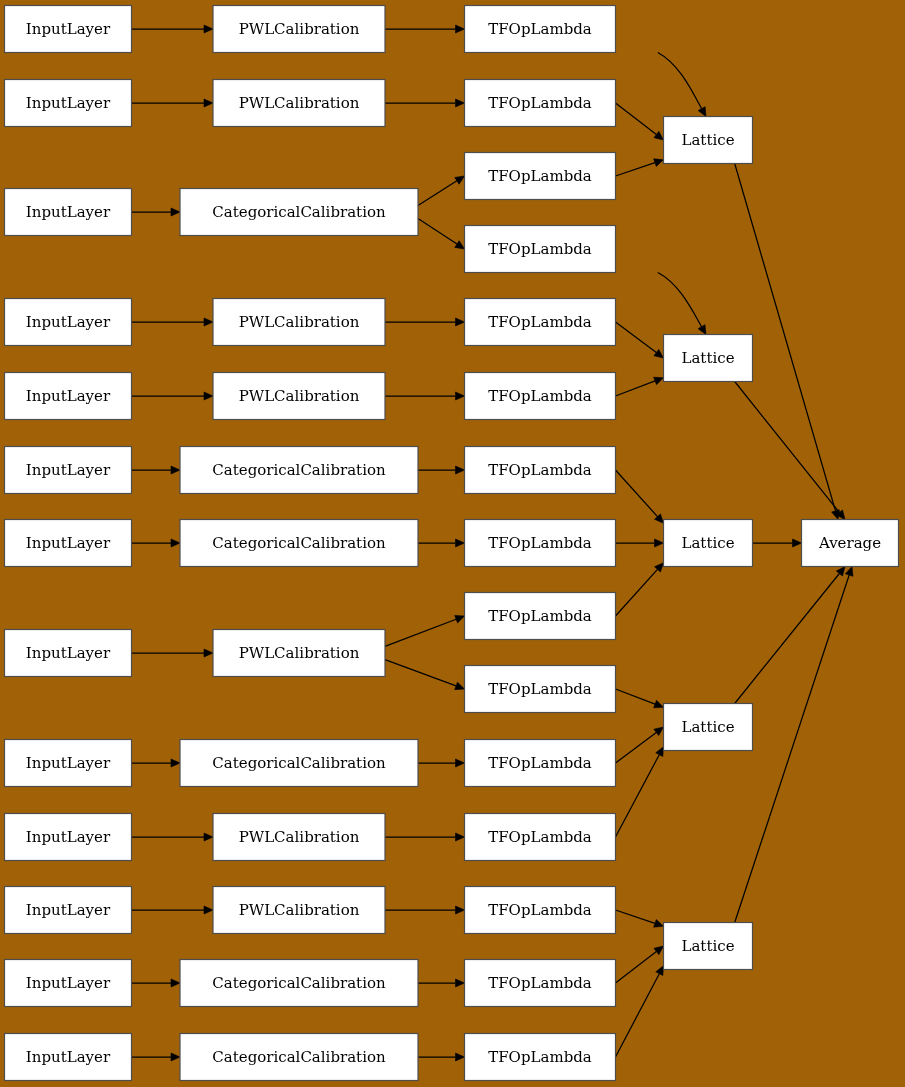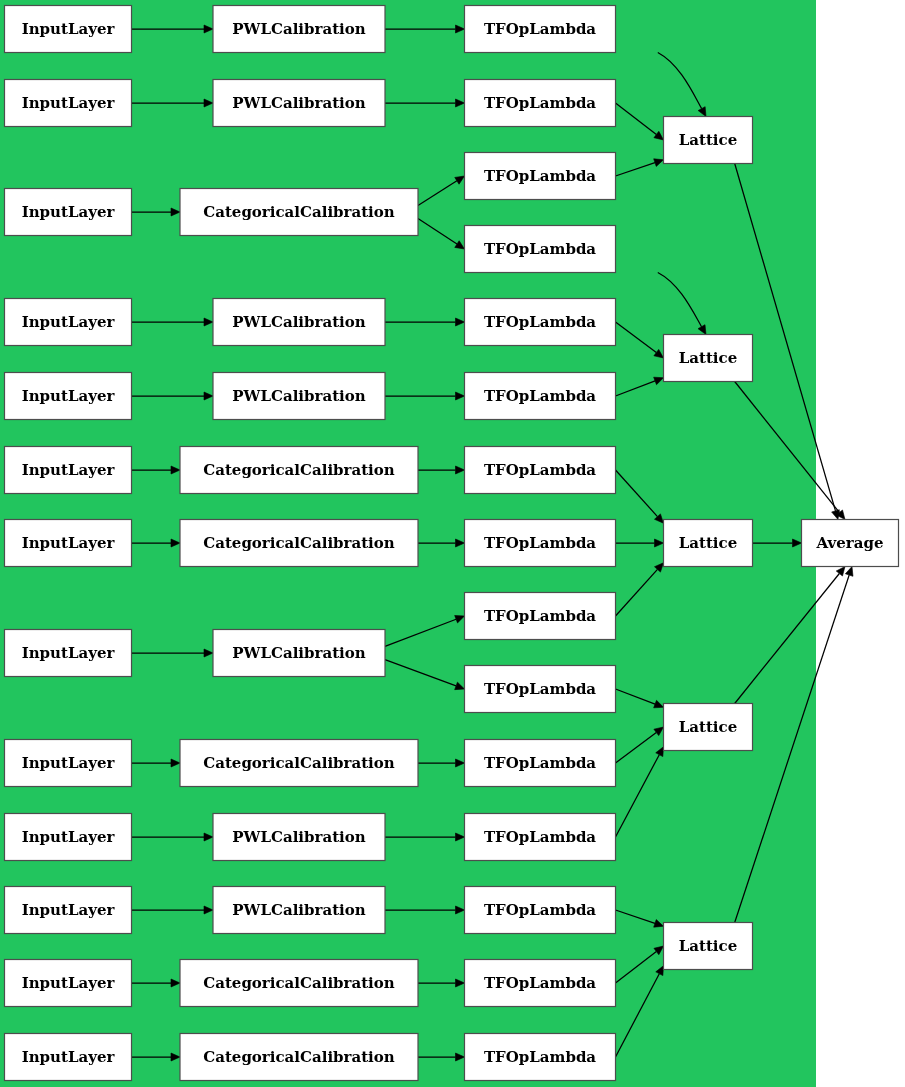--- a/index.html
+++ b/index.html
@@ -2,25 +2,24 @@
 <html><head>
 <meta charset="utf-8">
 <style>
   html, body {
     margin: 0;
     padding: 0;
     background: #ffffff;
   }
   #canvas-wrap {
     position: relative;
-    width: 816px;
+    width: 905px;
     height: 1087px;
-    background: #22c55e;
+    background: #a16207;
     font-family: "DejaVu Serif", "Liberation Serif", serif;
-    font-weight: bold;
   }
   svg.graph {
     display: block;
     width: 905px;
     height: 1087px;
   }
   .node-box {
     fill: #ffffff;
     stroke: #4d4d4d;
     stroke-width: 1.2;

